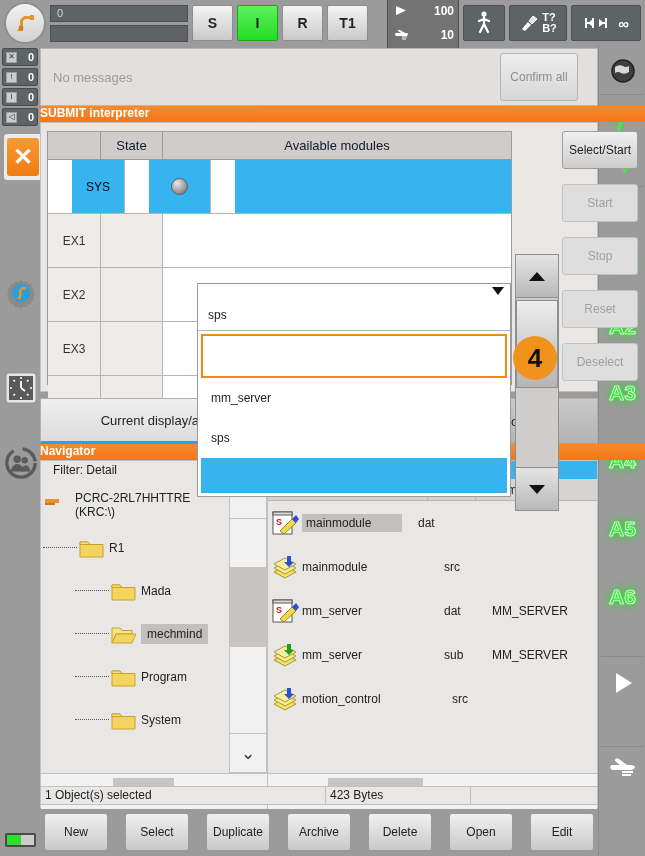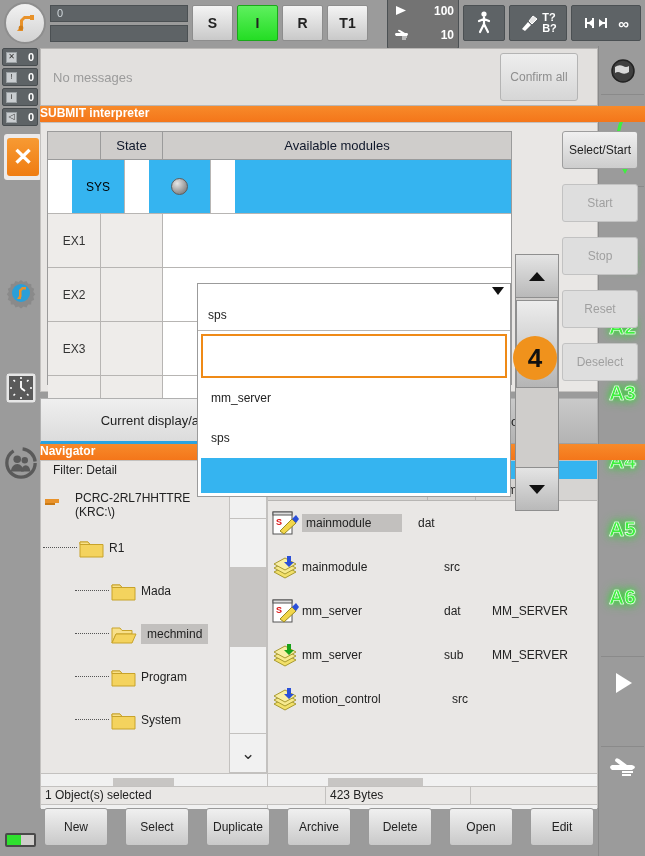--- a/index.html
+++ b/index.html
@@ -263,21 +263,21 @@
   
   .statusrow{
     position:absolute; left:40px; top:786px; width:558px; height:19px;
     background:#e9e7e5; border:1px solid #c3c1bf; display:flex; font-size:12px; color:#222;
   }
   .st1{ width:285px; padding-left:4px; line-height:17px; border-right:1px solid #c3c1bf;}
   .st2{ width:145px; padding-left:4px; line-height:17px; border-right:1px solid #c3c1bf;}
   .st3{ flex:1; }
   .btnrow{
     position:absolute; left:40px; top:808px; width:558px; height:48px;
-    display:flex; align-items:flex-start; gap:17px; padding:0 4px;
+    display:flex; align-items:center; gap:17px; padding:0 4px;
   }
   .bbtn{
     flex:1; height:38px; background:linear-gradient(#f0f0f0,#c9c9c9);
     border:1px solid #9a9a9a; border-radius:3px;
     display:flex; align-items:center; justify-content:center;
     font-size:12px; color:#222;
   }
   .battery{
     position:absolute; left:5px; top:833px; width:31px; height:14px;
     background:#cfcdcb; border:2px solid #4a4a4a; border-radius:2px;

